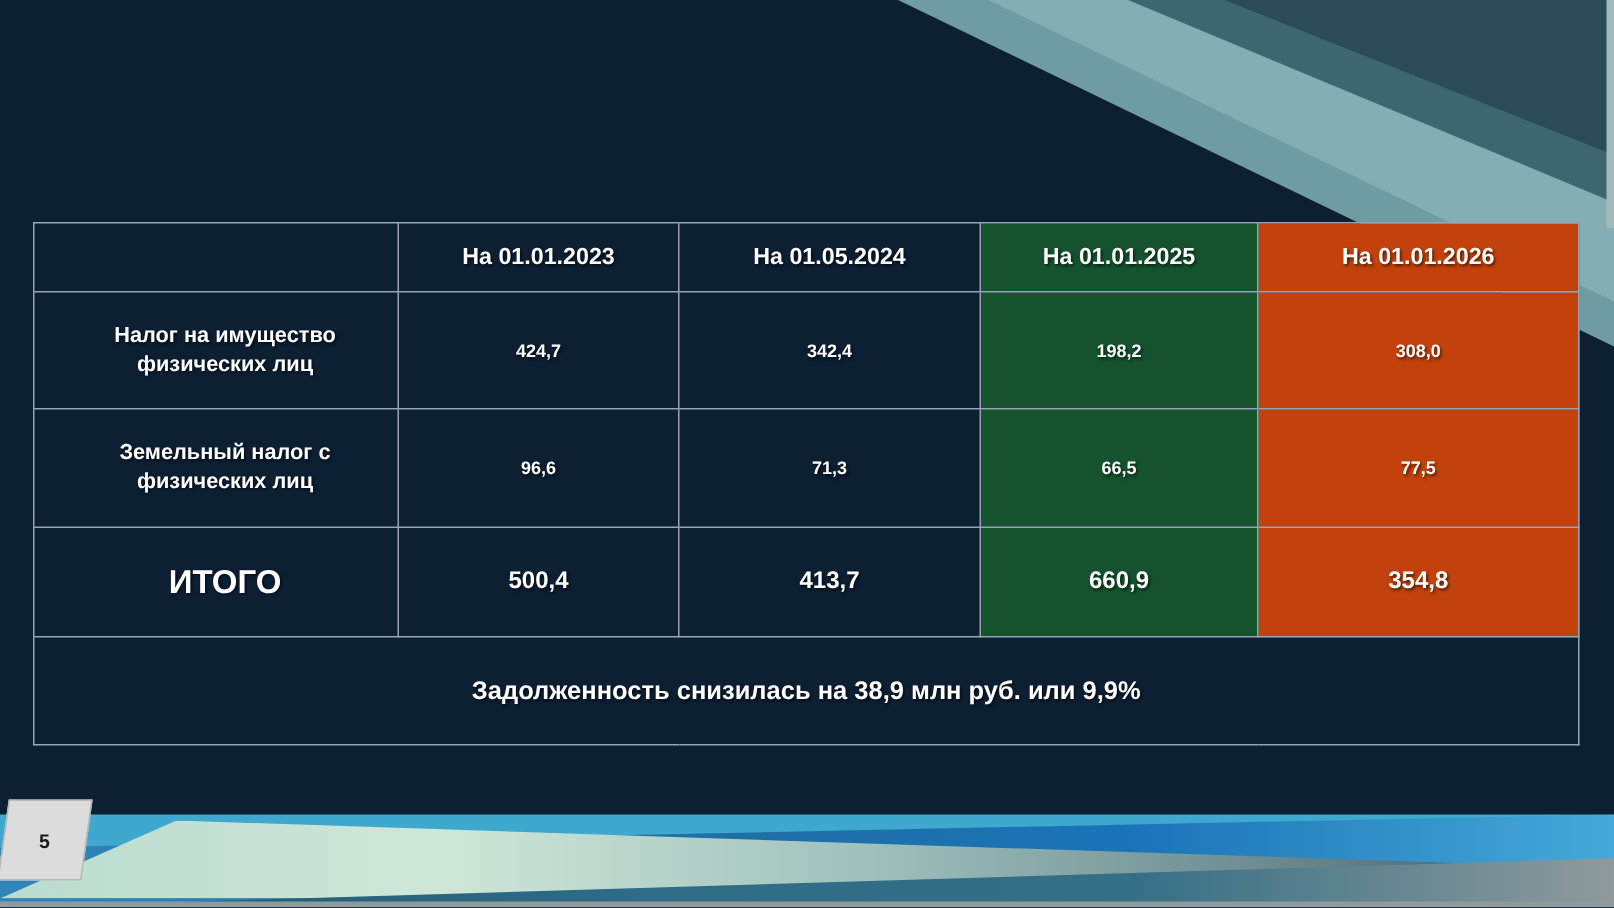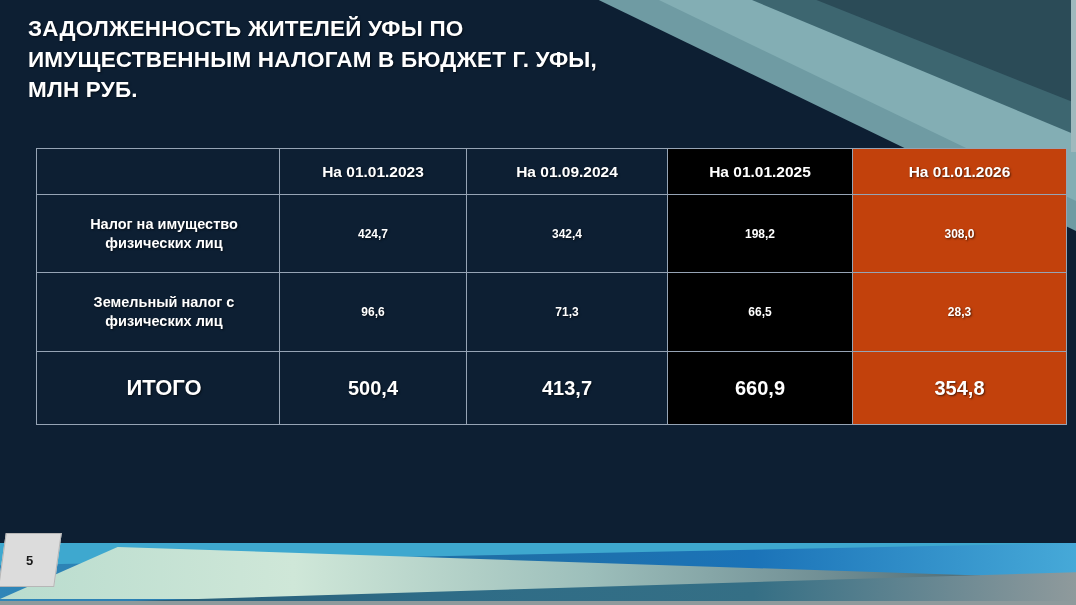--- a/index.html
+++ b/index.html
@@ -133,21 +133,21 @@
     font-weight: bold;
     line-height: 1.36;
     letter-spacing: 0.2px;
     text-shadow: 1px 1px 2px rgba(0,0,0,0.55);
     z-index: 4;
   }
 
   
   .table-wrap {
     position: absolute;
-    left: 36px;
+    left: 22px;
     top: 148px;
     width: 1030px;
     z-index: 4;
   }
   table.data {
     border-collapse: collapse;
     table-layout: fixed;
     width: 1030px;
     color: #ffffff;
   }
@@ -161,73 +161,68 @@
   }
   col.c0 { width: 243px; }
   col.c1 { width: 187px; }
   col.c2 { width: 201px; }
   col.c3 { width: 185px; }
   col.c4 { width: 214px; }
 
   .hrow th { height: 45px; font-size: 15.5px; }
   .hrow th.blank { background: transparent; }
   .cell-dark { background: #0d1f33; }
-  .cell-gray { background: #000000; border-color: #a6a0a0; }
+  .cell-gray { background: #14532d; border-color: #a6a0a0; }
   .cell-green { background: #c2410c; border-color: #7bb05e; }
 
   .rowname {
     text-align: center;
     padding-left: 12px !important;
     font-size: 14.5px;
     line-height: 1.28;
   }
   .rowname.total { font-size: 22px; }
   .r1 td { height: 77px; }
   .r2 td { height: 78px; }
   .r3 td { height: 72px; }
   .val { font-size: 12px; }
-  .val.total { font-size: 20px; }
+  .val.total { font-size: 16px; }
 
   .footer-row td {
     height: 71px;
     font-size: 17px;
     background: #0d1f33;
   }
 </style>
 </head>
 <body>
 
 <div id="slide">
 
   <div class="deco deco-tr-1"></div>
   <div class="deco deco-tr-2"></div>
   <div class="deco deco-tr-3"></div>
   <div class="deco deco-tr-4"></div>
   <div class="deco deco-tr-edge"></div>
 
-  <div class="title">
-    <div>ЗАДОЛЖЕННОСТЬ ЖИТЕЛЕЙ УФЫ ПО</div>
-    <div>ИМУЩЕСТВЕННЫМ НАЛОГАМ В БЮДЖЕТ Г. УФЫ,</div>
-    <div>МЛН РУБ.</div>
-  </div>
 
   <div class="table-wrap">
     <table class="data">
       <colgroup>
         <col class="c0">
           <col class="c1">
           <col class="c2">
           <col class="c3">
           <col class="c4">
       </colgroup>
       <thead>
         <tr class="hrow">
           <th class="blank"></th>
           <th class="cell-dark">На 01.01.2023</th>
-          <th class="cell-dark">На 01.09.2024</th>
+          <th class="cell-dark">На 01.05.2024</th>
           <th class="cell-gray">На 01.01.2025</th>
           <th class="cell-green">На 01.01.2026</th>
         </tr>
       </thead>
       <tbody>
         <tr class="r1">
           <td class="cell-dark rowname">
             <div>Налог на имущество</div>
             <div>физических лиц</div>
           </td>
@@ -237,29 +232,32 @@
           <td class="cell-green val">308,0</td>
         </tr>
         <tr class="r2">
           <td class="cell-dark rowname">
             <div>Земельный налог с</div>
             <div>физических лиц</div>
           </td>
           <td class="cell-dark val">96,6</td>
           <td class="cell-dark val">71,3</td>
           <td class="cell-gray val">66,5</td>
-          <td class="cell-green val">28,3</td>
+          <td class="cell-green val">77,5</td>
         </tr>
         <tr class="r3">
           <td class="cell-dark rowname total">ИТОГО</td>
           <td class="cell-dark val total">500,4</td>
           <td class="cell-dark val total">413,7</td>
           <td class="cell-gray val total">660,9</td>
           <td class="cell-green val total">354,8</td>
         </tr>
+        <tr class="footer-row">
+          <td colspan="5">Задолженность снизилась на  38,9 млн руб. или 9,9%</td>
+        </tr>
       </tbody>
     </table>
   </div>
 
   <div class="deco deco-b-band"></div>
   <div class="deco deco-b-1"></div>
   <div class="deco deco-b-2"></div>
   <div class="deco deco-b-3"></div>
   <div class="deco deco-b-line"></div>
 

